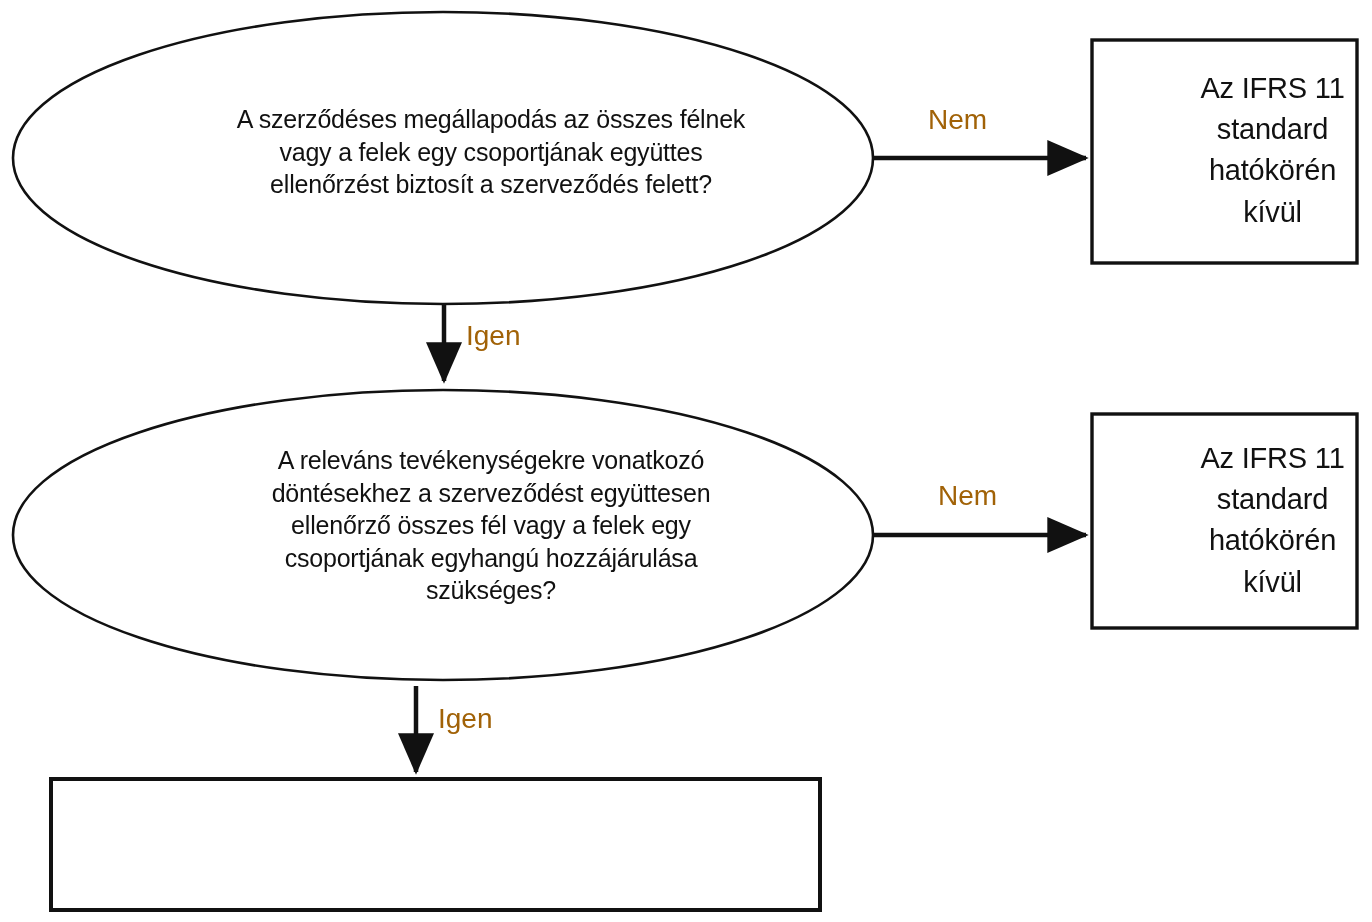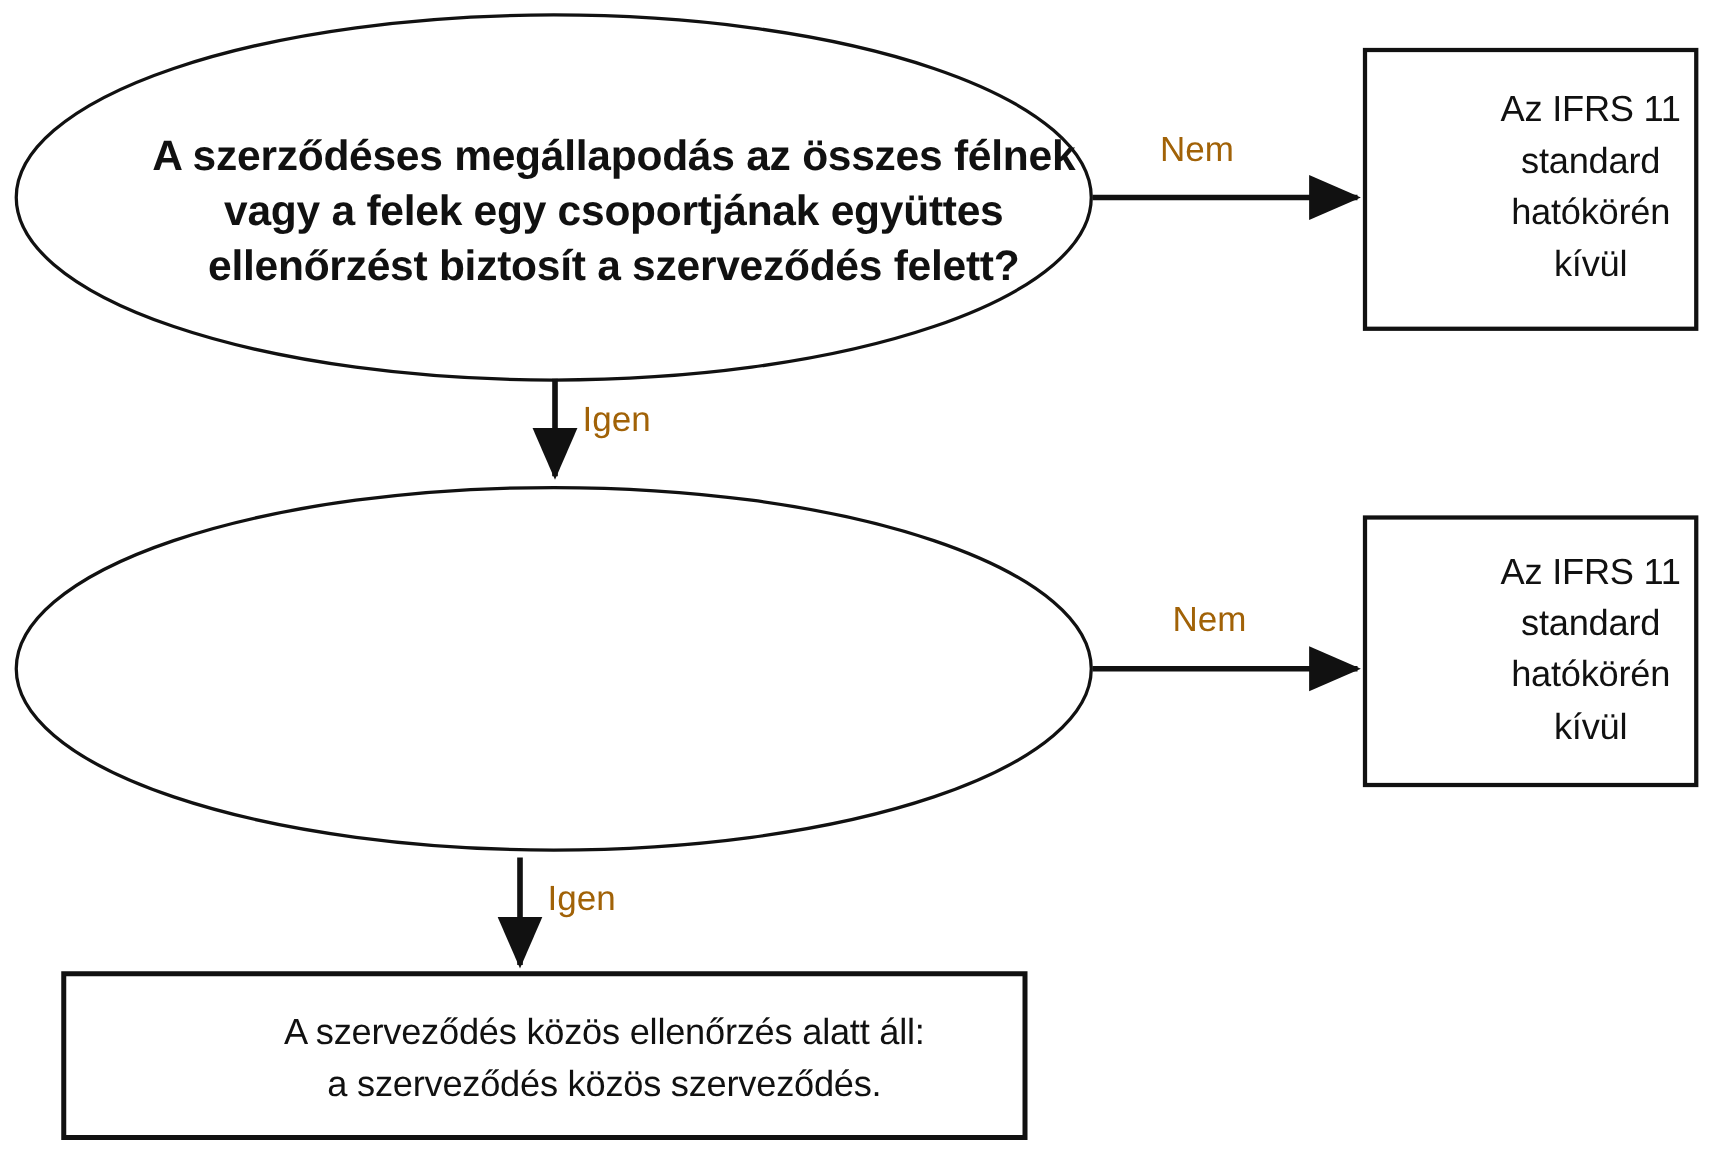--- a/index.html
+++ b/index.html
@@ -27,22 +27,21 @@
     position: absolute;
     text-align: center;
     line-height: 1.30;
     color: #111111;
     white-space: pre-line;
     letter-spacing: -0.2px;
     font-weight: 400;
     padding-left: 48px;
   }
   .decision-text {
-    font-size: 34px;
-    font-weight: bold;
+    font-size: 25px;
   }
   .terminal-text {
     font-size: 29px;
     line-height: 1.42;
   }
   .result-text {
     font-size: 29px;
     line-height: 1.45;
   }
   .edge-label {
@@ -80,33 +79,36 @@
 
     <line x1="874" y1="535" x2="1086" y2="535" stroke="#111111" stroke-width="4.5" marker-end="url(#arrowhead)"></line>
 
     <line x1="416" y1="686" x2="416" y2="772" stroke="#111111" stroke-width="4.5" marker-end="url(#arrowhead)"></line>
   </svg>
 
   <div class="node-text decision-text" style="left:43px; top:103px; width:800px;">A szerződéses megállapodás az összes félnek
 vagy a felek egy csoportjának együttes
 ellenőrzést biztosít a szerveződés felett?</div>
 
+  <div class="node-text decision-text" style="left:73px; top:444px; width:740px;">A releváns tevékenységekre vonatkozó
+döntésekhez a szerveződést együttesen
+ellenőrző összes fél vagy a felek egy
+csoportjának egyhangú hozzájárulása
+szükséges?</div>
 
   <div class="node-text terminal-text" style="left:1092px; top:68px; width:265px;">Az IFRS 11
 standard
 hatókörén
 kívül</div>
 
   <div class="node-text terminal-text" style="left:1092px; top:438px; width:265px;">Az IFRS 11
 standard
 hatókörén
 kívül</div>
 
-  <div class="node-text result-text" style="left:51px; top:805px; width:769px;">A szerveződés közös ellenőrzés alatt áll:
-a szerveződés közös szerveződés.</div>
 
   <div class="edge-label" style="left:928px; top:104px;">Nem</div>
 
   <div class="edge-label" style="left:466px; top:320px;">Igen</div>
 
   <div class="edge-label" style="left:938px; top:480px;">Nem</div>
 
   <div class="edge-label" style="left:438px; top:703px;">Igen</div>
 
 </div>

